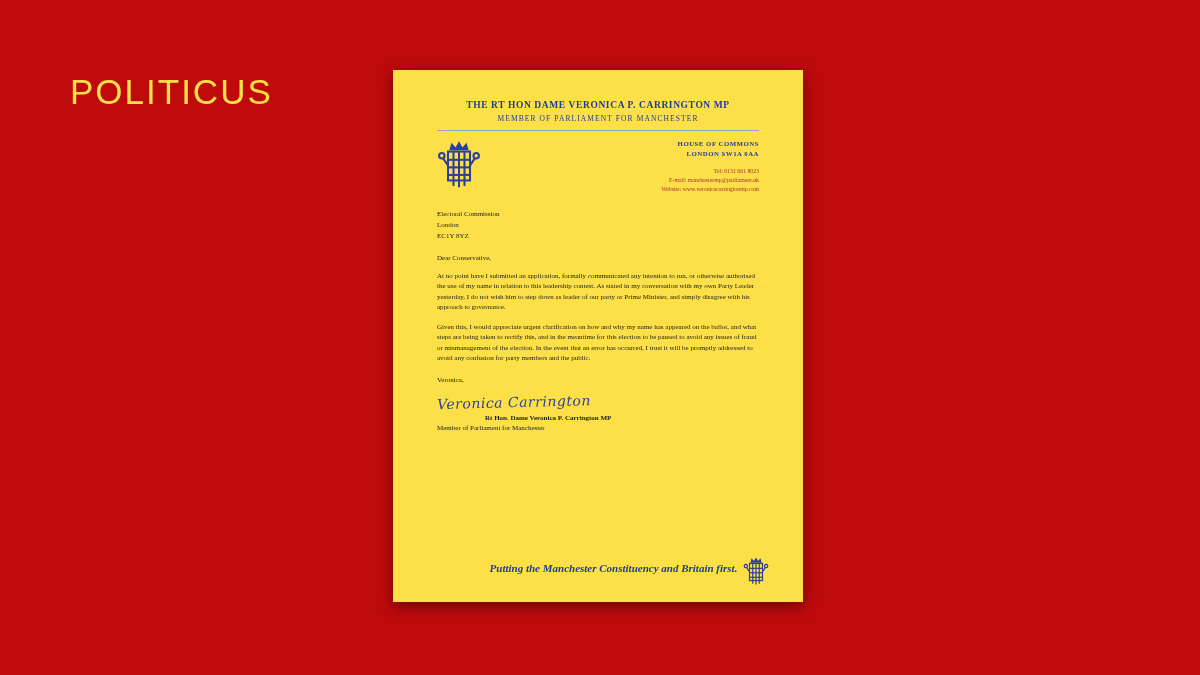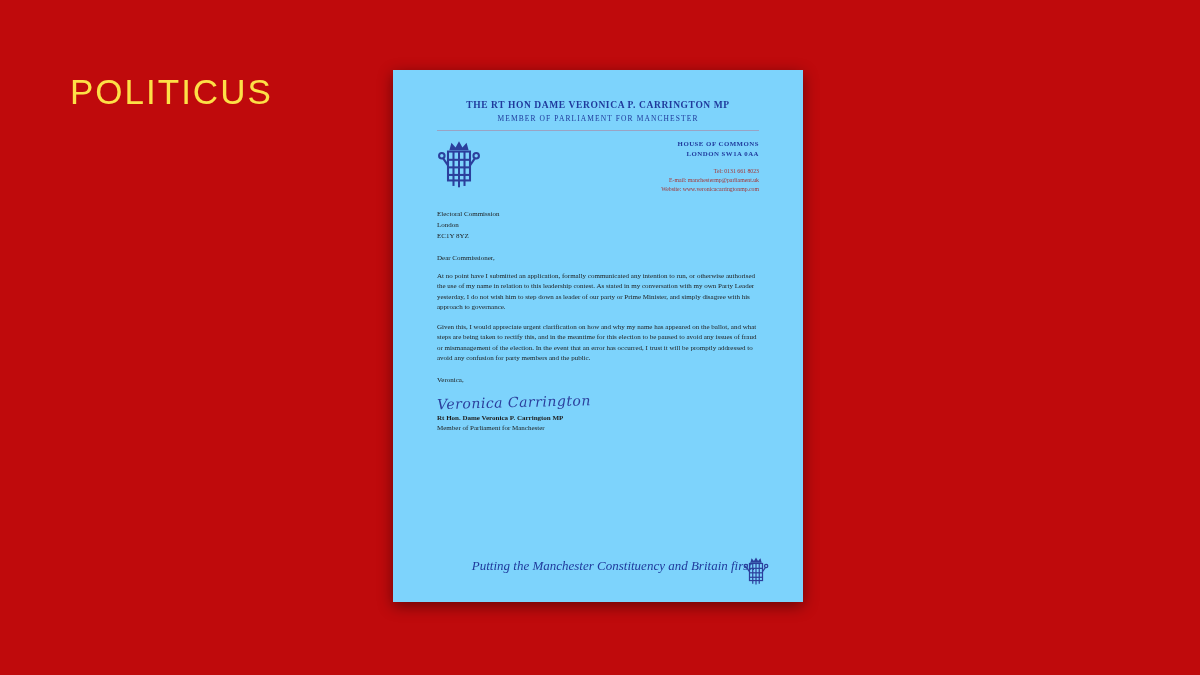--- a/index.html
+++ b/index.html
@@ -22,21 +22,21 @@
     letter-spacing: 2px;
   }
 
   
   .letter {
     position: absolute;
     left: 393px;
     top: 70px;
     width: 410px;
     height: 532px;
-    background: #7dd3fc;
+    background: #fde047;
     box-shadow: 0 4px 14px rgba(0,0,0,0.45);
     padding: 30px 44px 0 44px;
     color: #1d1d1d;
     font-family: "Liberation Serif", serif;
   }
 
   .letter-name {
     text-align: center;
     color: #1f3a9c;
     font-weight: bold;
@@ -113,36 +113,37 @@
     font-style: italic;
     font-size: 14px;
     transform: rotate(-1.5deg);
     letter-spacing: 0.5px;
   }
 
   .signatory-name {
     margin-top: 6px;
     font-size: 7px;
     font-weight: bold;
+    margin-left: 48px;
   }
   .signatory-role {
     margin-top: 2px;
     font-size: 7px;
   }
 
   .letter-footer-text {
     position: absolute;
     left: 0;
     right: 0;
     bottom: 28px;
     text-align: center;
     color: #1f3a9c;
-    font-weight: normal;
+    font-weight: bold;
     font-style: italic;
-    font-size: 13px;
+    font-size: 11px;
     margin-left: 31px;
   }
   .emblem-bottom {
     position: absolute;
     right: 34px;
     bottom: 14px;
   }
 </style>
 </head>
 <body>
@@ -186,21 +187,21 @@
       </div>
     </div>
   </div>
 
   <div class="recipient-block">
     <div>Electoral Commission</div>
     <div>London</div>
     <div>EC1Y 8YZ</div>
   </div>
 
-  <div class="salutation">Dear Commissioner,</div>
+  <div class="salutation">Dear Conservative,</div>
 
   <p class="body-paragraph">At no point have I submitted an application, formally communicated any intention to run, or otherwise authorised the use of my name in relation to this leadership contest. As stated in my conversation with my own Party Leader yesterday, I do not wish him to step down as leader of our party or Prime Minister, and simply disagree with his approach to governance.</p>
   <p class="body-paragraph">Given this, I would appreciate urgent clarification on how and why my name has appeared on the ballot, and what steps are being taken to rectify this, and in the meantime for this election to be paused to avoid any issues of fraud or mismanagement of the election. In the event that an error has occurred, I trust it will be promptly addressed to avoid any confusion for party members and the public.</p>
 
   <div class="closing">Veronica,</div>
 
   <div class="signature">Veronica Carrington</div>
 
   <div class="signatory-name">Rt Hon. Dame Veronica P. Carrington MP</div>
   <div class="signatory-role">Member of Parliament for Manchester</div>

